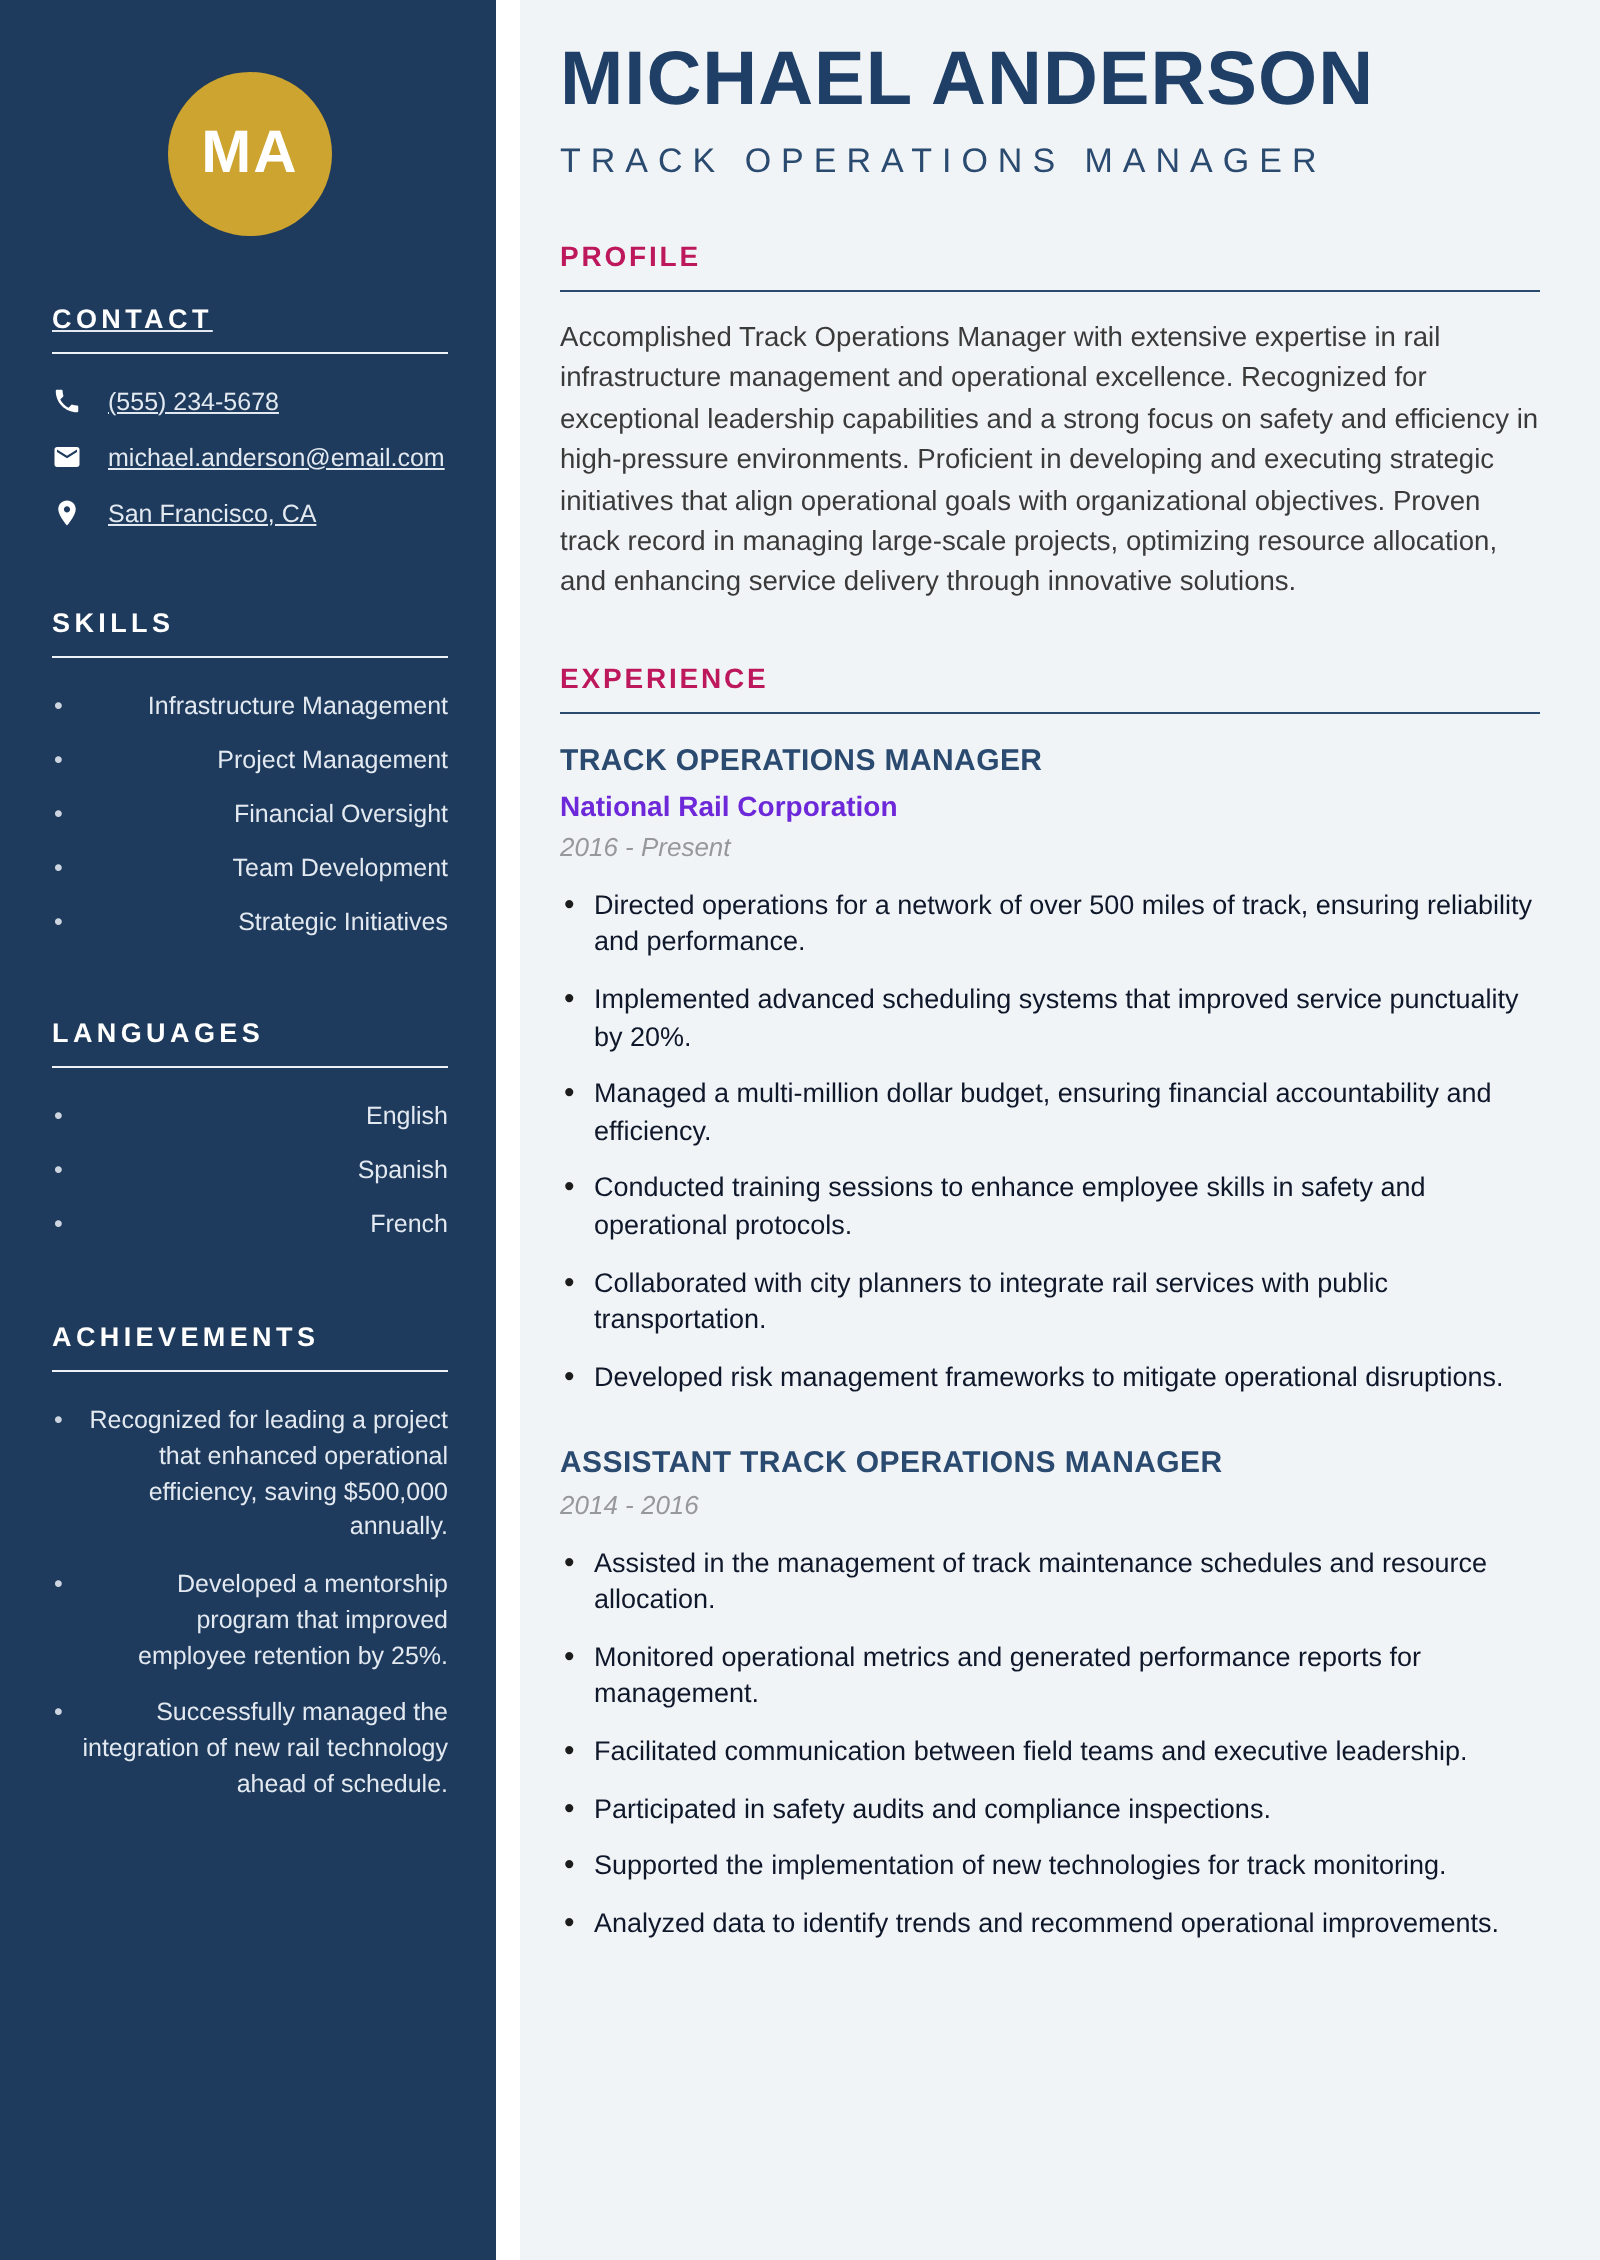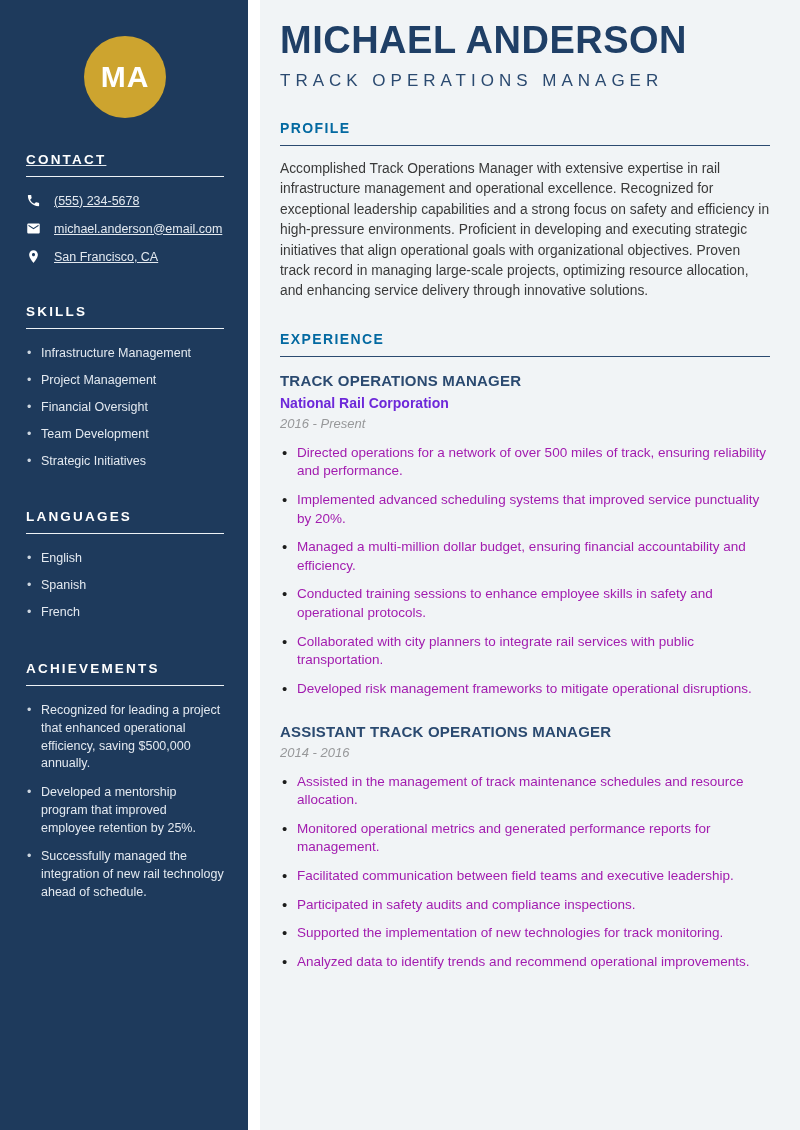--- a/index.html
+++ b/index.html
@@ -50,20 +50,21 @@
   .contact-row {
     display: flex; align-items: center; gap: 13px;
     margin-bottom: 13px;
     font-size: 12.5px;
   }
   .cicon { flex-shrink: 0; display: block; }
   .cicon svg { width: 15px; height: 15px; display: block; fill: #ffffff; }
   .s-list {
     list-style: none; margin: 0; padding: 0;
     font-size: 12.5px;
+    text-align: right;
   }
   .s-list li {
     position: relative;
     padding-left: 15px;
     margin-bottom: 10px;
     line-height: 1.35;
   }
   .s-list li::before {
     content: "\2022";
     position: absolute; left: 1px; top: 0;
@@ -102,21 +103,21 @@
     font-size: 17px;
     color: #2b4a70;
     letter-spacing: 5px;
     font-weight: 500;
   }
   .m-section { margin-top: 29px; }
   .m-heading {
     margin: 0;
     font-size: 14px;
     font-weight: bold;
-    color: #0369a1;
+    color: #be185d;
     letter-spacing: 1.4px;
   }
   .m-divider { border-bottom: 1px solid #2b4a70; margin-top: 9px; }
   .profile-text {
     margin: 13px 0 0 0;
     font-size: 13.8px;
     color: #3a3a3a;
     line-height: 1.48;
   }
   .job { margin-top: 15px; }
@@ -138,21 +139,21 @@
     margin-top: 5px;
     font-size: 13px;
     font-style: italic;
     color: #97989a;
   }
   .m-list {
     list-style: none;
     margin: 13px 0 0 0;
     padding: 0;
     font-size: 13.5px;
-    color: #a21caf;
+    color: #0f172a;
   }
   .m-list li {
     position: relative;
     padding-left: 17px;
     margin-bottom: 10px;
     line-height: 1.38;
   }
   .m-list li::before {
     content: "\2022";
     position: absolute; left: 2px; top: -1px;

